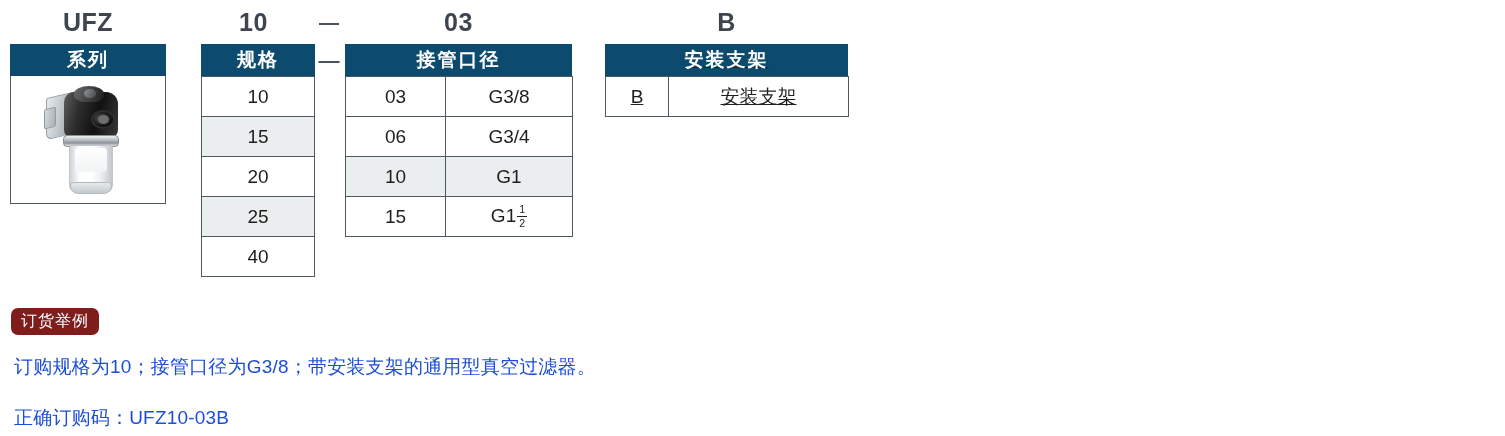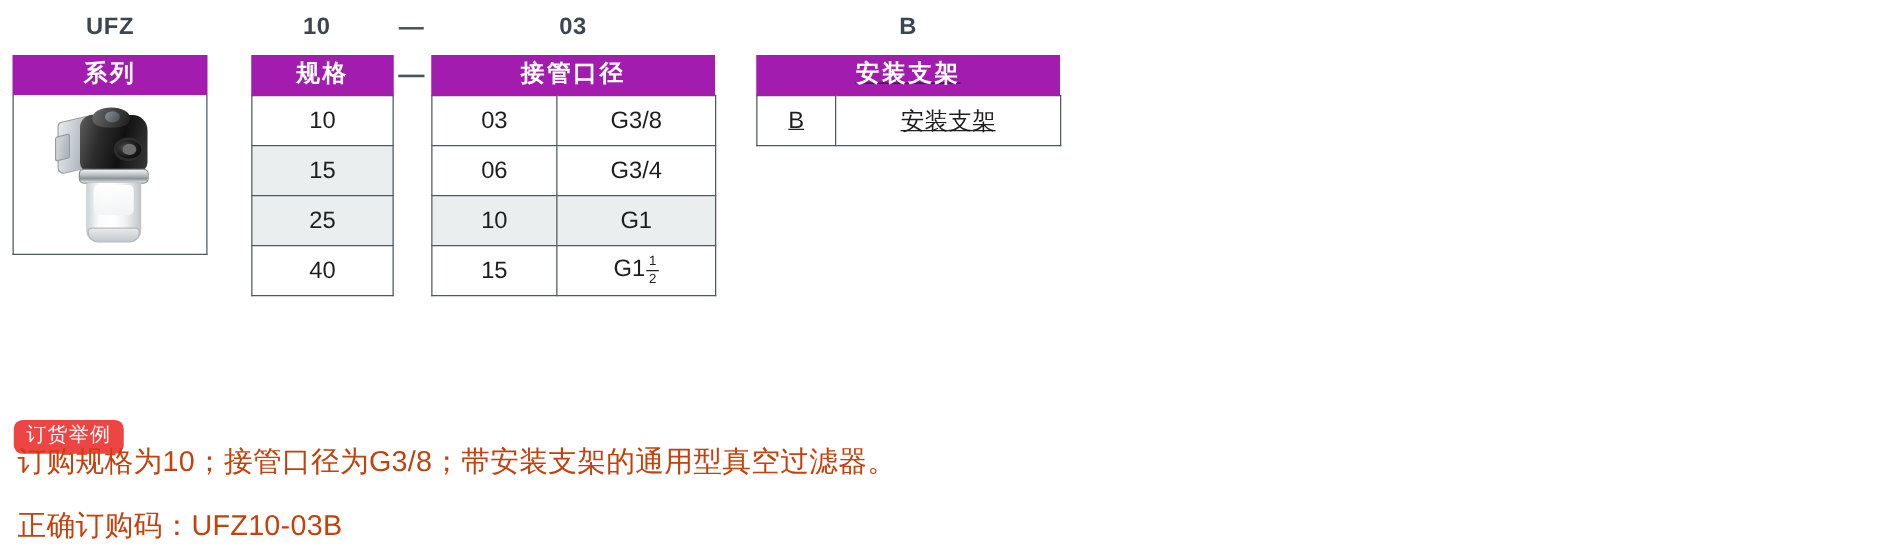--- a/index.html
+++ b/index.html
@@ -16,40 +16,40 @@
   }
 
   
   #code-row {
     position: absolute;
     left: 0; top: 8px;
     width: 1505px; height: 30px;
   }
   .code-token {
     position: absolute;
-    font-size: 19px;
+    font-size: 25px;
     font-weight: bold;
     color: #3d4650;
     text-align: center;
     line-height: 28px;
     letter-spacing: 0.5px;
   }
   .code-dash {
     position: absolute;
     font-size: 20px;
     font-weight: bold;
     color: #4a535b;
     text-align: center;
     line-height: 28px;
   }
 
   
   .blk { position: absolute; }
   .blk-head {
-    background: #a21caf;
+    background: #0c4a6e;
     color: #ffffff;
     font-size: 19px;
     font-weight: bold;
     text-align: center;
     letter-spacing: 2px;
     height: 32px;
     line-height: 32px;
   }
   table.grid {
     border-collapse: collapse;
@@ -197,34 +197,33 @@
     text-align: center;
     margin-left: 1px;
   }
   .frac .num { display: block; padding: 0 2px 1px 2px; }
   .frac .den { display: block; padding: 1px 2px 0 2px; border-top: 1.4px solid #1e1e1e; }
 
   
   #example-badge {
     position: absolute;
     left: 11px; top: 308px;
-    background: #ef4444;
+    background: #7f1d1d;
     color: #ffffff;
     border-radius: 7px;
     font-size: 16px;
     padding: 4px 10px 5px 10px;
     letter-spacing: 1px;
     line-height: 18px;
-    margin-top: 28px;
   }
   .example-line {
     position: absolute;
     left: 14px;
-    font-size: 23px;
-    color: #c2410c;
+    font-size: 19px;
+    color: #1d4ed8;
     letter-spacing: 0.2px;
     white-space: nowrap;
   }
   #example-line-1 { top: 354px; }
   #example-line-2 { top: 392px; margin-top: 13px; }
 </style>
 </head>
 <body>
 
 <div id="code-row">
@@ -257,20 +256,23 @@
 <div class="blk" id="blk-spec">
   <div class="blk-head">规格</div>
   <table class="grid">
     <tbody>
       <tr>
         <td>10</td>
       </tr>
       <tr class="alt">
         <td>15</td>
       </tr>
+      <tr>
+        <td>20</td>
+      </tr>
       <tr class="alt">
         <td>25</td>
       </tr>
       <tr>
         <td>40</td>
       </tr>
     </tbody>
   </table>
 </div>
 

